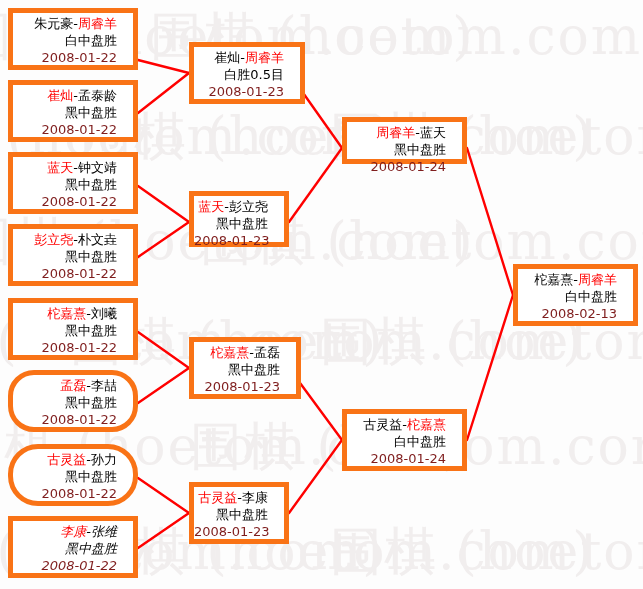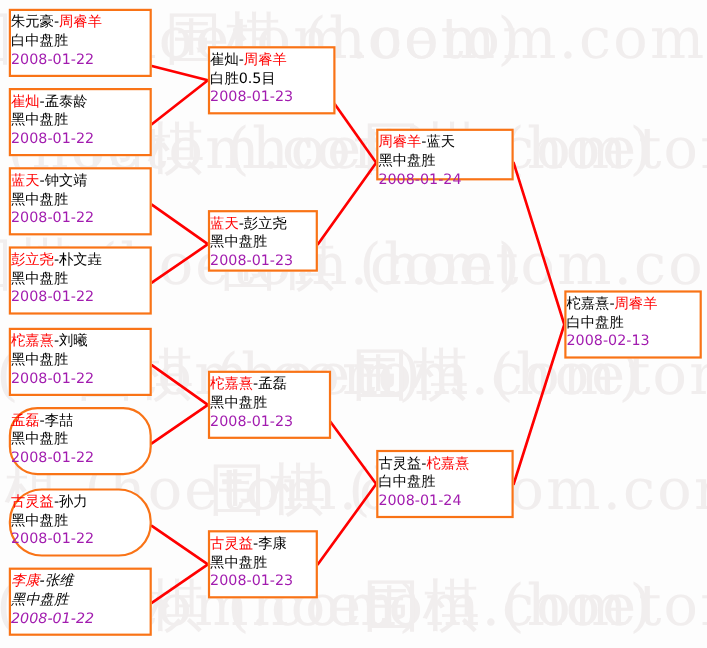--- a/index.html
+++ b/index.html
@@ -43,23 +43,23 @@
     height: 589px;
     z-index: 1;
     pointer-events: none;
   }
   
   .match-box {
     position: absolute;
     z-index: 2;
     box-sizing: border-box;
     background: #ffffff;
-    border: 2px solid #f97316;
-    text-align: left;
-    padding: 2px 4px 3px 0;
+    border: 5px solid #f97316;
+    text-align: right;
+    padding: 2px 16px 3px 0;
     font-family: "DejaVu Sans", sans-serif;
   }
   .match-players {
     font-size: 13px;
     line-height: 17px;
     white-space: nowrap;
     color: #000000;
   }
   .winner {
     color: #ff0000;
@@ -72,21 +72,21 @@
   }
   .match-result {
     font-size: 13px;
     line-height: 17px;
     color: #000000;
     white-space: nowrap;
   }
   .match-date {
     font-size: 13px;
     line-height: 17px;
-    color: #a21caf;
+    color: #7f1d1d;
     white-space: nowrap;
     font-family: "DejaVu Sans", sans-serif;
   }
 </style>
 </head>
 <body>
 
 <div id="root">
 
   <div id="watermark-layer">

